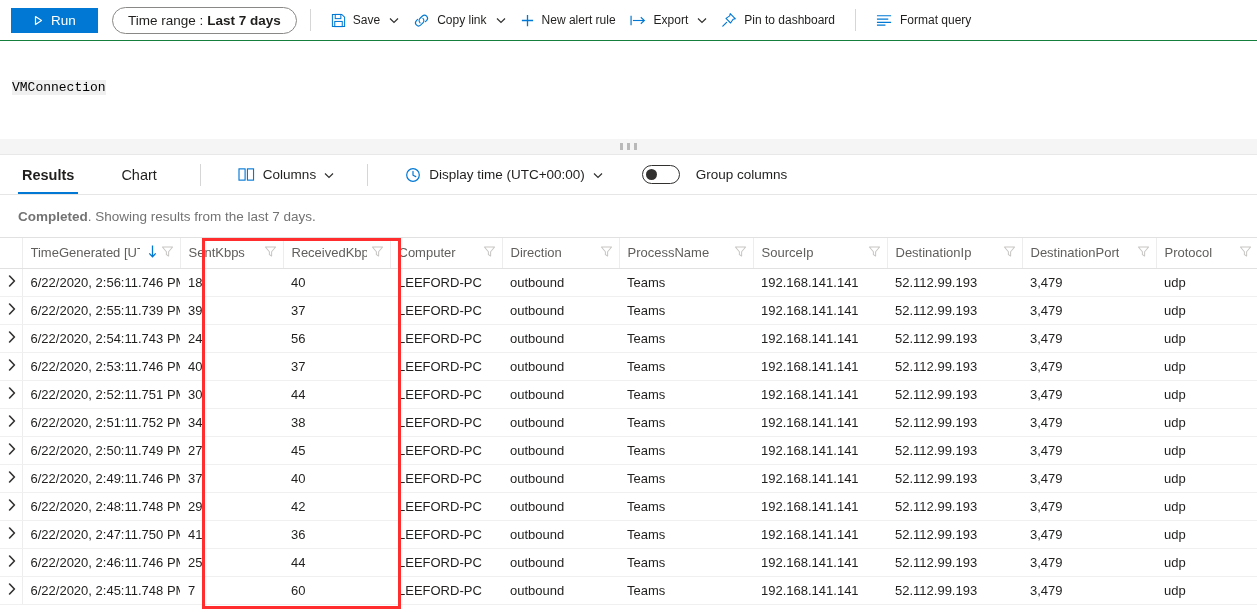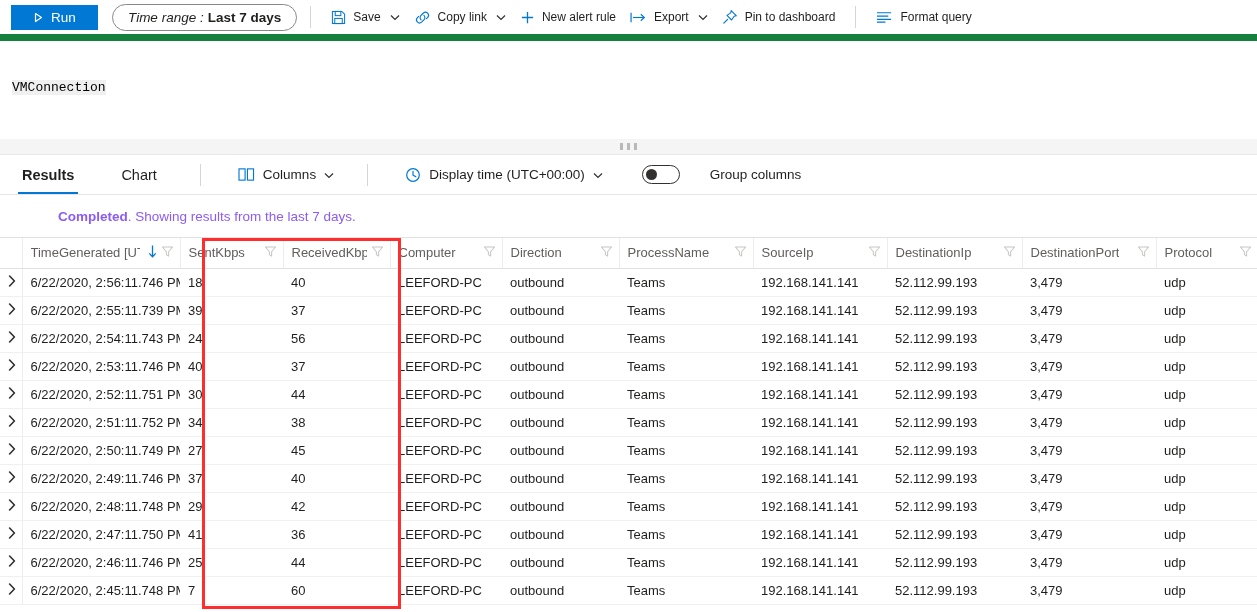--- a/index.html
+++ b/index.html
@@ -11,21 +11,21 @@
     color: #201f1e;
     overflow: hidden;
   }
 
   
   .toolbar {
     height: 41px;
     display: flex;
     align-items: center;
     padding: 0 0 0 11px;
-    border-bottom: 7px solid #15803d;
+    border-bottom: 1px solid #15803d;
     background: #ffffff;
     gap: 0;
   }
   .run-btn {
     background: #0078d4;
     color: #ffffff;
     border: none;
     height: 25px;
     min-width: 87px;
     display: flex;
@@ -50,21 +50,21 @@
     border: 1px solid #8a8886;
     border-radius: 14px;
     display: flex;
     align-items: center;
     padding: 0 15px;
     font-size: 13.5px;
     color: #201f1e;
     cursor: pointer;
     white-space: nowrap;
   }
-  .timerange .tr-label { color: #201f1e; font-style: italic; }
+  .timerange .tr-label { color: #201f1e; }
   .timerange .tr-val { font-weight: bold; margin-left: 4px; }
 
   .tb-sep {
     width: 1px;
     height: 22px;
     background: #d6d6d6;
     margin: 0 13px;
   }
 
   .tb-item {
@@ -173,22 +173,21 @@
   .toggle .knob {
     width: 11px; height: 11px;
     border-radius: 50%;
     background: #323130;
   }
 
   
   .status {
     padding: 14px 0 13px 18px;
     font-size: 13.5px;
-    color: #8b5cf6;
-    margin-left: 40px;
+    color: #737373;
   }
   .status b { font-weight: bold; }
 
   
   .tablewrap {
     position: relative;
     border-top: 1px solid #e1e1e1;
   }
   table.grid {
     border-collapse: collapse;
@@ -405,21 +404,21 @@
       <svg width="10" height="7" viewBox="0 0 10 7">
           <path d="M1 1.5 L5 5.5 L9 1.5" fill="none" stroke="#323130" stroke-width="1.2"></path>
         </svg>
     </span>
   </div>
 
   <div class="rs-item" style="margin-left:10px;">
     <span class="toggle">
         <span class="knob"></span>
       </span>
-    <span style="margin-left:22px;">Group columns</span>
+    <span style="margin-left:8px;">Group columns</span>
   </div>
 </div>
 
 <div class="status">
   <b>Completed</b><span>. Showing results from the last 7 days.</span>
 </div>
 
 <div class="tablewrap">
   <table class="grid">
     <colgroup id="cols">

